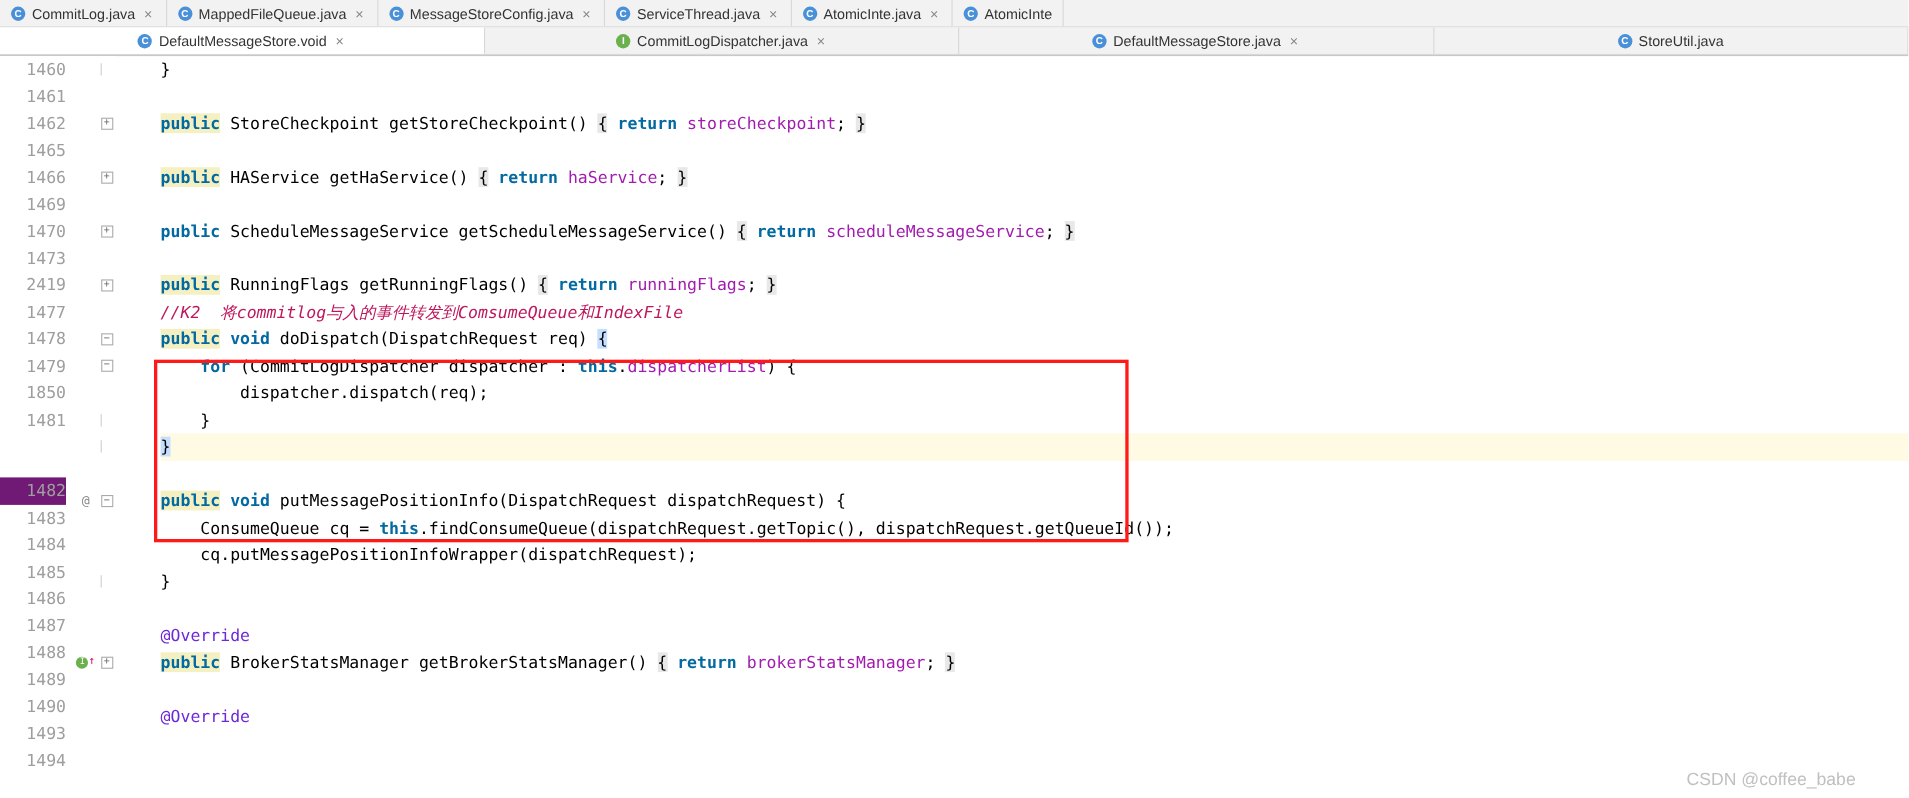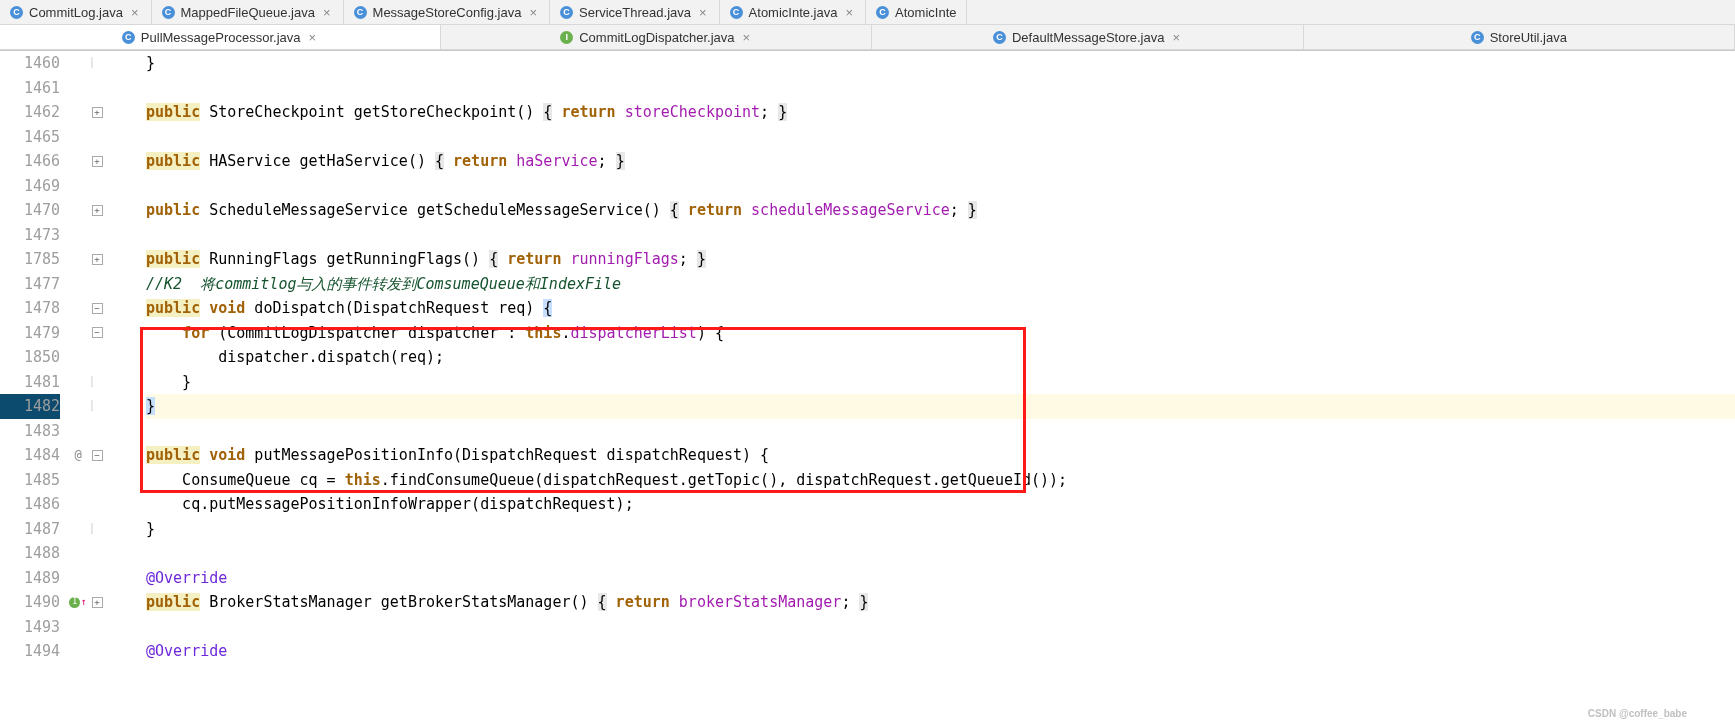--- a/index.html
+++ b/index.html
@@ -7,39 +7,39 @@
   .tabs{display:flex;background:#f2f2f2;border-bottom:1px solid #d8d8d8;height:24px;}
   .tab{display:flex;align-items:center;gap:6px;padding:0 10px;border-right:1px solid #d8d8d8;white-space:nowrap;cursor:pointer;color:#333;}
   .tab.active{background:#fff;}
   .tab .close{color:#888;font-size:13px;padding:0 2px;}
   .ico{width:13px;height:13px;border-radius:50%;display:inline-flex;align-items:center;justify-content:center;font-size:9px;font-weight:bold;color:#fff;}
   .ico-c{background:#4a90d9;}
   .ico-i{background:#6ab04c;}
   .editor{position:relative;display:flex;font-family:Consolas,Menlo,monospace;font-size:15px;line-height:24.5px;}
   .gutter{width:60px;text-align:right;color:#9e9e9e;padding-right:8px;user-select:none;background:#fff;border-right:0;}
   .gutter .ln{height:24.5px;}
-  .gutter .ln.hl{background:#0c4a6e;}
+  .gutter .ln.hl{background:#701a75;margin-top:40px;}
   .markcol{width:20px;background:#fff;}
   .markcol .mk{height:24.5px;display:flex;align-items:center;justify-content:center;font-size:12px;color:#8a8a8a;}
   .foldcol{width:18px;background:#fff;}
   .foldcol .fd{height:24.5px;display:flex;align-items:center;justify-content:center;font-size:11px;color:#888;}
   .foldbox{width:9px;height:9px;border:1px solid #aaa;background:#fff;display:flex;align-items:center;justify-content:center;font-size:9px;line-height:9px;color:#666;}
   .ovicon{width:11px;height:11px;border-radius:50%;background:#6ab04c;color:#fff;font-size:8px;display:flex;align-items:center;justify-content:center;}
   .code{flex:1;padding-left:40px;white-space:pre;}
   .code .cl{height:24.5px;}
   .code .cl.hl{background:linear-gradient(#fffae3,#fffae3);}
-  .kw{color:#a16207;font-weight:bold;}
+  .kw{color:#0369a1;font-weight:bold;}
   .khl{background:#f5f0c1;}
-  .cmt{color:#14532d;font-style:italic;}
+  .cmt{color:#be185d;font-style:italic;}
   .ann{color:#6d28d9;}
   .bgbrace{background:#e8e8e8;}
   .sel{background:#c7dfff;}
   .redbox{position:absolute;border:3px solid #ff1a1a;pointer-events:none;}
   .purple{color:#a21caf;}
-  .watermark{position:fixed;right:48px;bottom:6px;color:#c0c0c0;font-size:10px;font-family:Arial;font-weight:bold;}
+  .watermark{position:fixed;right:48px;bottom:6px;color:#c0c0c0;font-size:16px;font-family:Arial;}
 </style>
 </head>
 <body>
 
 <div class="tab-rows">
   <div class="tabs" id="tabs1">
       <div class="tab">
         <span class="ico ico-c">C</span>
         <span>CommitLog.java</span>
         <span class="close">×</span>
@@ -65,21 +65,21 @@
         <span class="close">×</span>
       </div>
       <div class="tab">
         <span class="ico ico-c">C</span>
         <span>AtomicInte</span>
       </div>
     </div>
   <div class="tabs" id="tabs2">
       <div class="tab active" style="flex: 0 0 420px; justify-content: center;">
         <span class="ico ico-c">C</span>
-        <span>PullMessageProcessor.java</span>
+        <span>DefaultMessageStore.void</span>
         <span class="close">×</span>
       </div>
       <div class="tab" style="flex: 1 1 0%; justify-content: center;">
         <span class="ico ico-i">I</span>
         <span>CommitLogDispatcher.java</span>
         <span class="close">×</span>
       </div>
       <div class="tab" style="flex: 1 1 0%; justify-content: center;">
         <span class="ico ico-c">C</span>
         <span>DefaultMessageStore.java</span>
@@ -95,21 +95,21 @@
 <div class="editor">
   <div class="gutter" id="gutter">
       <div class="ln">1460</div>
       <div class="ln">1461</div>
       <div class="ln">1462</div>
       <div class="ln">1465</div>
       <div class="ln">1466</div>
       <div class="ln">1469</div>
       <div class="ln">1470</div>
       <div class="ln">1473</div>
-      <div class="ln">1785</div>
+      <div class="ln">2419</div>
       <div class="ln">1477</div>
       <div class="ln">1478</div>
       <div class="ln">1479</div>
       <div class="ln">1850</div>
       <div class="ln">1481</div>
       <div class="ln hl">1482</div>
       <div class="ln">1483</div>
       <div class="ln">1484</div>
       <div class="ln">1485</div>
       <div class="ln">1486</div>

